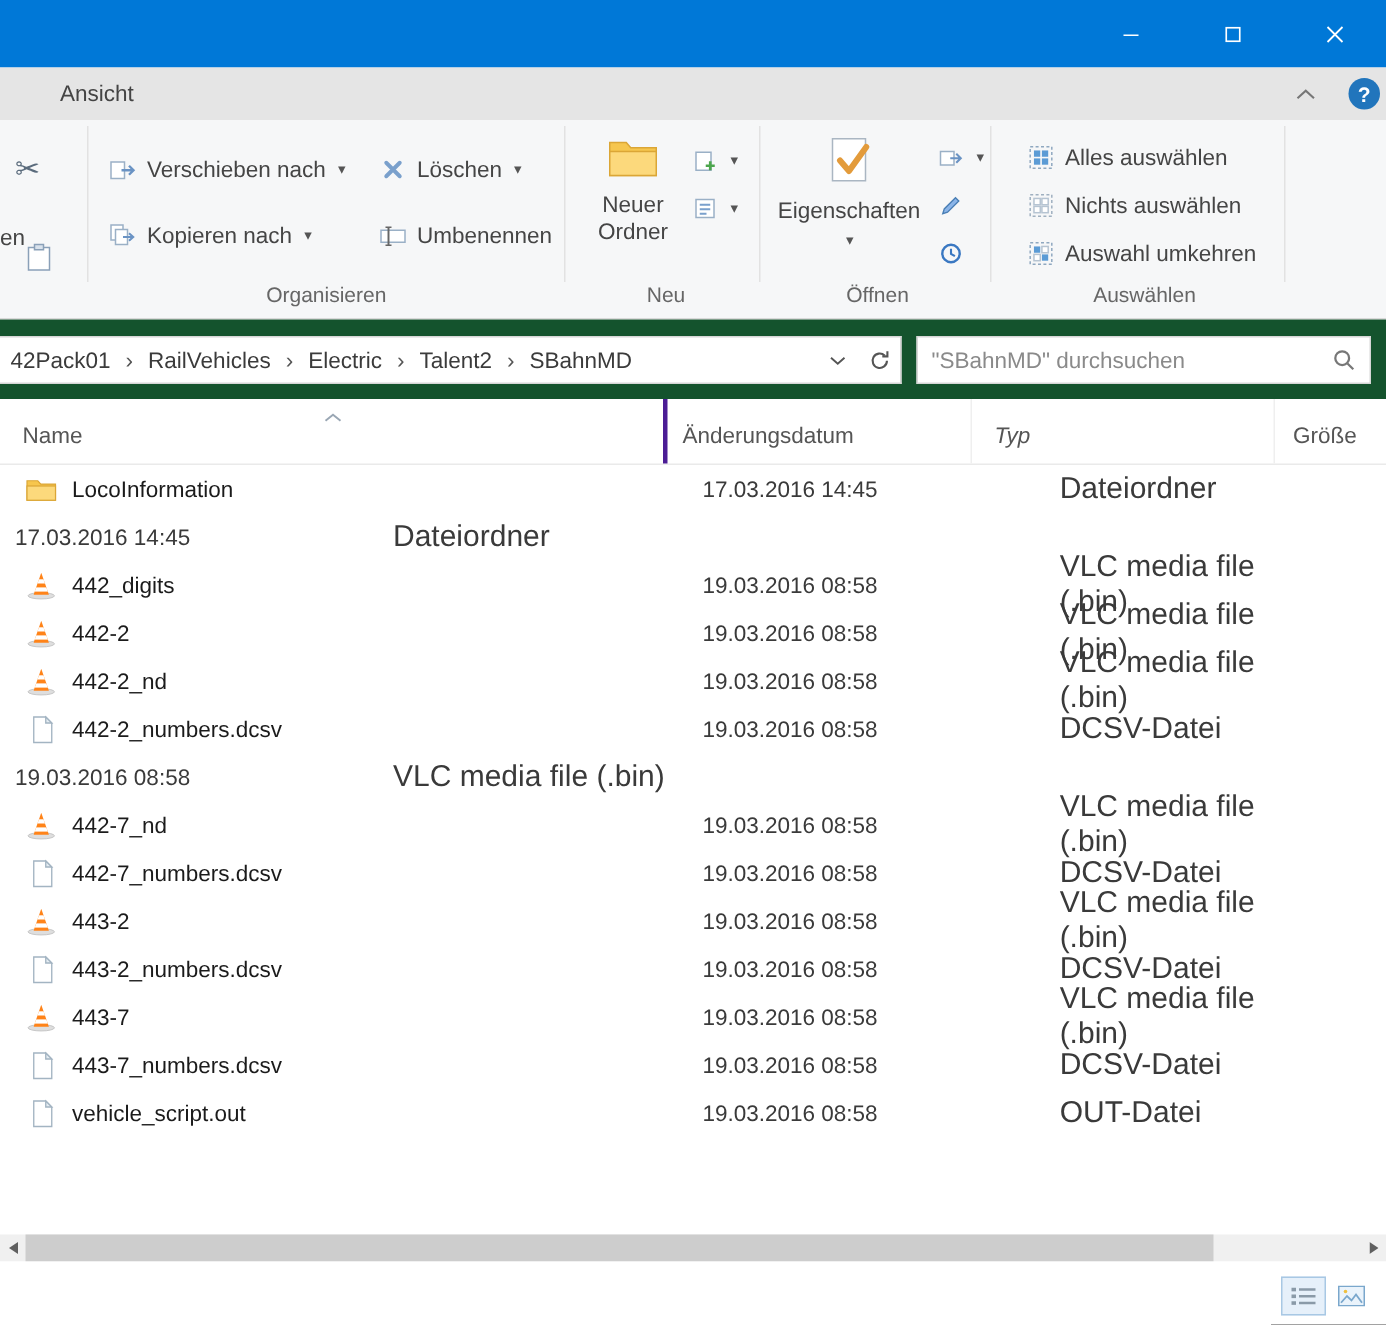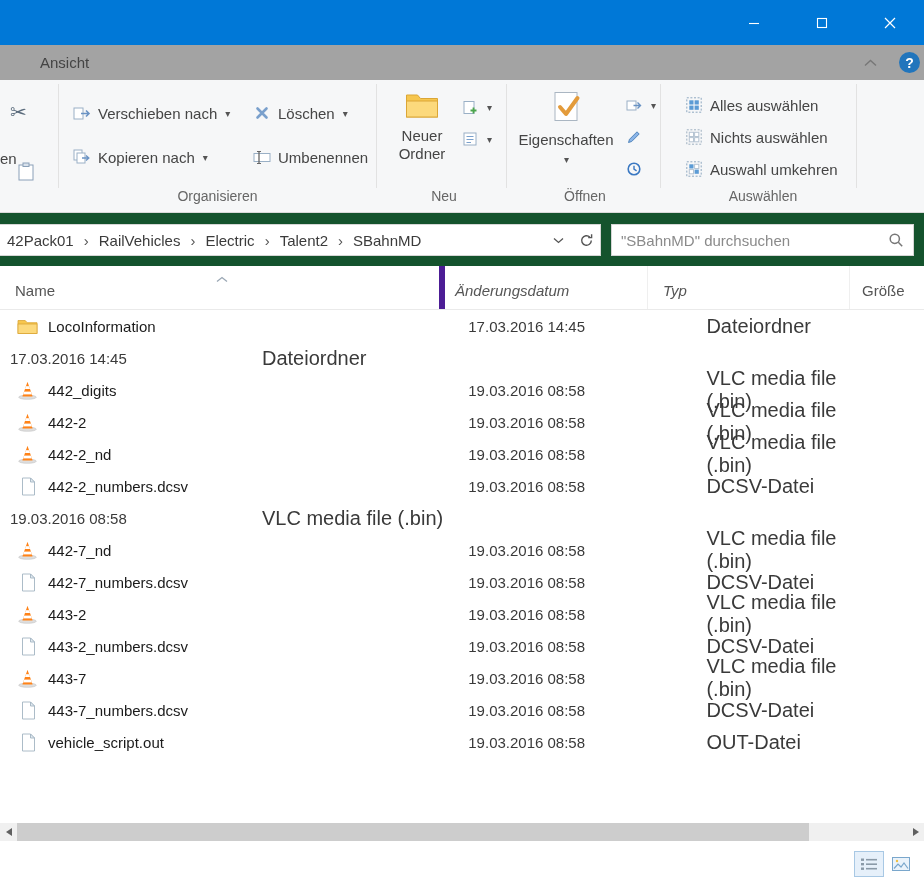--- a/index.html
+++ b/index.html
@@ -7,21 +7,21 @@
   .window{
     width:924px; height:883px; margin:0 auto;
     display:flex; flex-direction:column;
     background:#fff; overflow:hidden; position:relative;
     font-family:"Liberation Sans","DejaVu Sans",sans-serif;
   }
   
   .titlebar{ height:45px; flex:none; background:#0078d7; display:flex; justify-content:flex-end; }
   .cap-btn{ width:68px; height:45px; display:flex; align-items:center; justify-content:center; cursor:default; }
   
-  .tabrow{ height:35px; flex:none; background:#a3a3a3; display:flex; align-items:center; position:relative; }
+  .tabrow{ height:35px; flex:none; background:#e5e5e5; display:flex; align-items:center; position:relative; }
   .tab{ margin-left:24px; padding:0 16px; height:100%; display:flex; align-items:center; font-size:15px; color:#444; }
   .tabrow-right{ position:absolute; right:4px; top:0; height:100%; display:flex; align-items:center; gap:16px; }
   .collapse-btn{ width:26px; height:26px; display:flex; align-items:center; justify-content:center; }
   .help-btn{ width:21px; height:21px; border-radius:50%; background:#2175bc; color:#fff; font-size:14px; font-weight:bold;
              display:flex; align-items:center; justify-content:center; }
   
   .ribbon{ height:133px; flex:none; background:#f6f7f8; border-bottom:1px solid #d9d9d9; position:relative; overflow:hidden; }
   .rsep{ position:absolute; top:4px; height:104px; width:1px; background:#e2e2e2; }
   .rlabel{ position:absolute; bottom:8px; font-size:14px; color:#666; text-align:center; }
   .rbtn{ position:absolute; display:flex; align-items:center; gap:7px; height:30px; padding:0 6px;
@@ -46,22 +46,22 @@
   .addr-btn{ width:28px; height:100%; display:flex; align-items:center; justify-content:center; }
   .searchbox{ position:absolute; left:611px; top:11px; width:303px; height:32px;
               border:1px solid #d6d6d6; background:#fff; display:flex; align-items:center; }
   .search-input{ flex:1; min-width:0; border:none; outline:none; background:transparent;
                  font-family:inherit; font-size:15px; color:#444; padding-left:9px; }
   .search-input::placeholder{ color:#8a8a8a; opacity:1; }
   .search-btn{ width:34px; height:100%; display:flex; align-items:center; justify-content:center; flex:none; }
   
   .colheaders{ height:44px; flex:none; display:flex; border-bottom:1px solid #eaeaea; position:relative; background:#fff; }
   .ch{ display:flex; align-items:flex-end; padding-bottom:10px; font-size:15px; color:#555; }
-  .ch-name{ width:445px; padding-left:15px; border-right:6px solid #4c1d95; }
-  .ch-date{ width:203px; padding-left:10px; border-right:1px solid #efefef;font-style:italic; }
+  .ch-name{ width:445px; padding-left:15px; border-right:3px solid #4c1d95; }
+  .ch-date{ width:203px; padding-left:10px; border-right:1px solid #efefef; }
   .ch-type{ width:202px; padding-left:15px; border-right:1px solid #efefef;font-style:italic; }
   .ch-size{ flex:1; padding-left:12px;text-align:center; }
   .sort-caret{ position:absolute; left:216px; top:3px; }
   
   .rows{ flex:1; overflow:hidden; background:#fff; }
   .file-row{ height:32px; display:flex; align-items:center;gap:44px; }
   .c-name{ width:445px; display:flex; align-items:center; padding-left:17px; font-size:15px; color:#1b1b1b; }
   .file-icon{ width:21px; height:19px; display:inline-flex; align-items:center; justify-content:center;
               margin-right:10px; flex:none; }
   .c-date{ width:203px; padding-left:10px; font-size:15px; color:#3a3a3a; }

